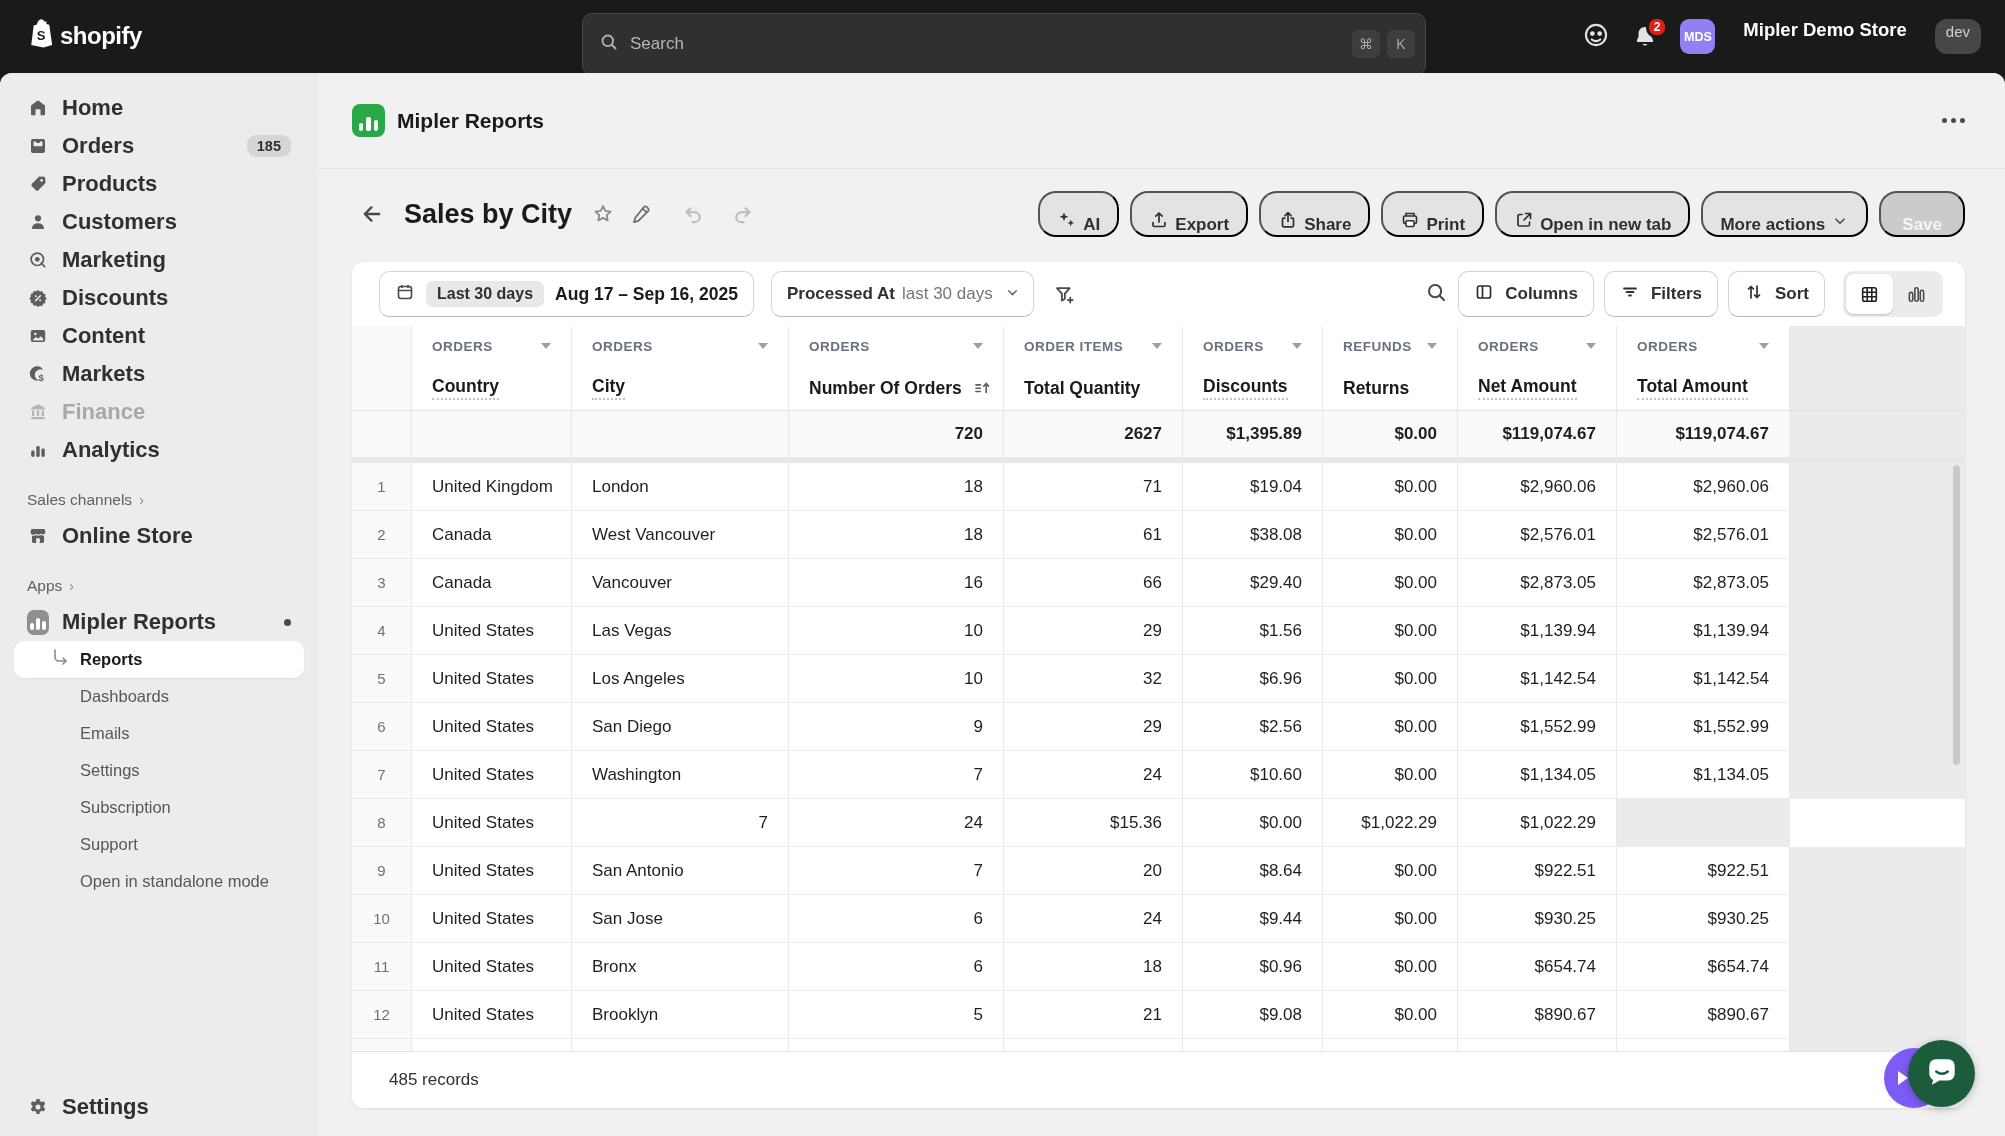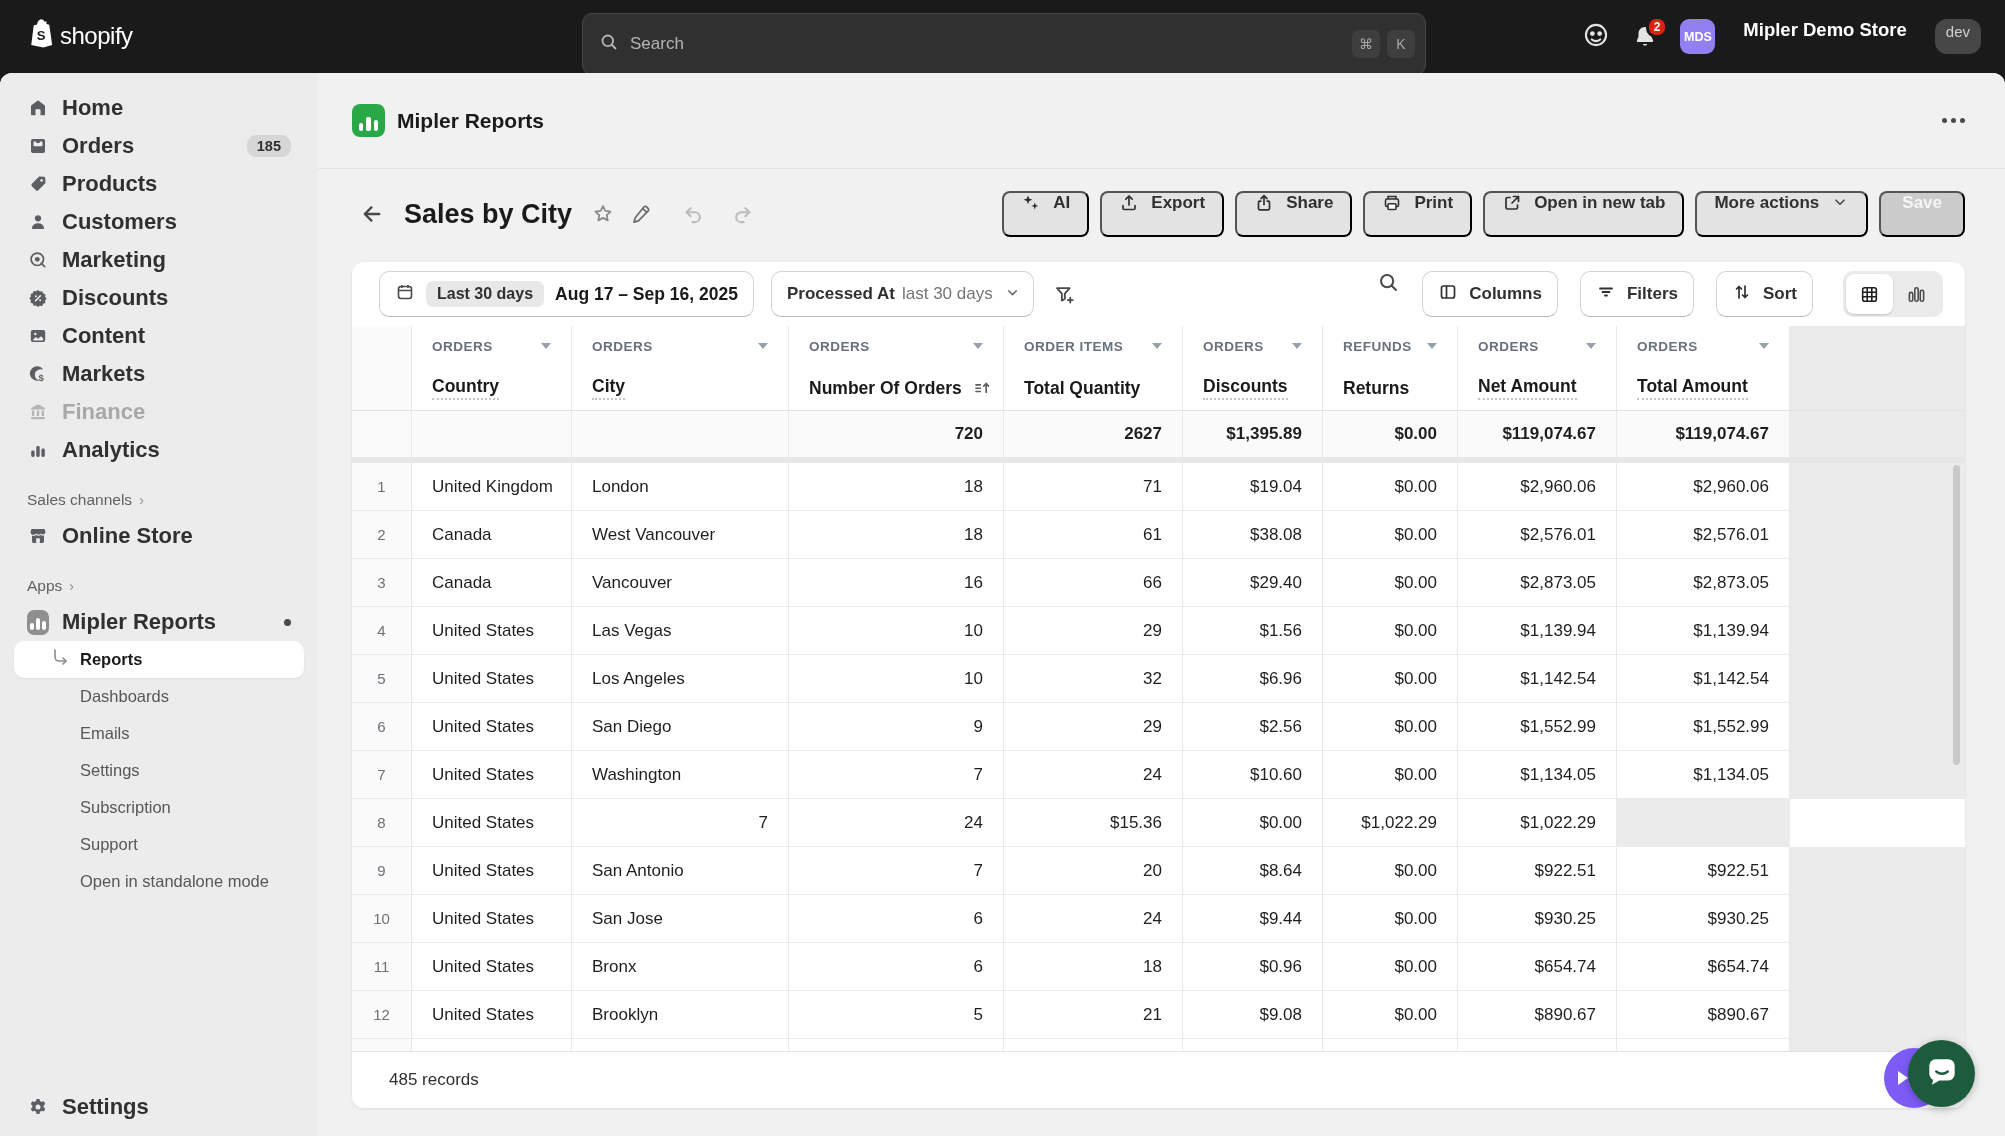--- a/index.html
+++ b/index.html
@@ -2,21 +2,21 @@
 <html><head>
 <meta charset="utf-8">
 <style>
   *{box-sizing:border-box;margin:0;padding:0}
   html,body{width:2005px;height:1136px;overflow:hidden}
   body{font-family:"Liberation Sans","DejaVu Sans",sans-serif;background:#1a1a1a;position:relative}
 
   
   .topbar{position:absolute;top:0;left:0;width:2005px;height:73px;background:#1a1a1a}
   .logo{position:absolute;left:26px;top:17px;display:flex;align-items:center;gap:4px}
-  .logo-word{color:#fff;font-size:24px;font-weight:400;letter-spacing:-.5px}
+  .logo-word{color:#fff;font-size:24px;font-weight:700;letter-spacing:-.5px}
   .searchbar{position:absolute;left:582px;top:13px;width:844px;height:62px;background:#303030;border:1px solid #474747;border-radius:10px;display:flex;align-items:center;padding:0 10px 0 16px}
   .search-ph{color:#b5b5b5;font-size:17px;margin-left:11px;flex:1;text-align:left}
   .kbd{min-width:28px;height:28px;background:#3e3e3e;border-radius:6px;color:#a8a8a8;font-size:14px;display:flex;align-items:center;justify-content:center;margin-left:7px;padding:0 6px}
   .top-right{position:absolute;right:24px;top:0;height:73px;display:flex;align-items:center;gap:22px}
   .bell-wrap{position:relative;width:26px;height:26px}
   .bell-badge{position:absolute;top:-8px;right:-10px;background:#dd2112;border:3px solid #1a1a1a;border-radius:10px;color:#fff;font-size:12px;font-weight:700;padding:1px 5px;line-height:1.2}
   .store{display:flex;gap:28px}
   .avatar{width:35px;height:35px;border-radius:9px;background:#927ff2;color:#fff;font-size:12.5px;font-weight:700;display:flex;align-items:center;justify-content:center}
   .store-name{color:#fff;font-size:18.5px;font-weight:600}
   .env-badge{background:#474747;color:#cfcfcf;font-size:15px;padding:4px 11px;border-radius:12px}
@@ -47,34 +47,34 @@
   .app-icon i{width:4.5px}
   .app-title{font-size:21px;font-weight:700;color:#1a1a1a}
   .kebab{margin-left:auto;display:flex;gap:4px}
   .kebab b{width:5px;height:5px;border-radius:50%;background:#4a4a4a}
 
   .title-row{display:flex;align-items:center;margin:22px 40px 0 42px;gap:16px}
   .report-title{font-size:27px;font-weight:700;color:#1a1a1a;margin:0 4px}
   .trow-ic{display:flex;align-items:center;justify-content:center}
   .undo-group{display:flex;gap:26px;margin-left:14px}
   .actions{margin-left:auto;display:flex;gap:11px}
-  .btn{height:46px;background:#e3e3e3;border-radius:8px;display:flex;align-items:flex-start;gap:12px;padding:0 17px;font-size:17px;font-weight:600;color:#303030;white-space:nowrap}
+  .btn{height:46px;background:#e3e3e3;border-radius:18px;display:flex;align-items:flex-end;gap:6px;padding:0 17px;font-size:17px;font-weight:600;color:#303030;white-space:nowrap}
   .btn-save{background:#cbcbcb;color:#f6f6f6;padding:0 21px}
 
   
   .card{position:absolute;left:34px;top:189px;width:1613px;height:846px;background:#fff;border-radius:12px;box-shadow:0 1px 3px rgba(0,0,0,.09)}
   .filter-row{height:64px;display:flex;align-items:center;padding:0 22px 0 27px}
   .ctl{height:46px;border:1px solid #d4d4d4;border-bottom-color:#b8b8b8;border-radius:10px;background:#fff;display:flex;align-items:center;gap:11px;padding:0 15px}
   .pill{background:#e8e8e8;border-radius:7px;padding:4px 11px;font-size:16px;font-weight:600;color:#303030}
   .date-range{font-size:17.5px;font-weight:600;color:#1a1a1a;white-space:nowrap}
   .proc{margin-left:17px;padding-right:12px}
   .proc-field{font-size:17px;font-weight:600;color:#303030;white-space:nowrap}
   .proc-val{font-size:17px;color:#757575;margin-left:-4px;white-space:nowrap}
   .funnel-btn{margin-left:19px;display:flex}
-  .fr-right{margin-left:auto;display:flex;align-items:flex-start;gap:22px}
+  .fr-right{margin-left:auto;display:flex;align-items:center;gap:10px}
   .ctl-btn{font-size:17px;font-weight:600;color:#303030}
   .toggle{background:#ebebeb;border-radius:10px;height:46px;display:flex;padding:3px;margin-left:8px}
   .tg{width:47px;border-radius:8px;display:flex;align-items:center;justify-content:center}
   .tg.sel{background:#fff;box-shadow:0 1px 2px rgba(0,0,0,.18)}
 
   
   .t-row{display:grid;grid-template-columns:60px 160px 217px 215px 179px 140px 135px 159px 173px 1fr}
   .t-cell{border-right:1px solid #e9e9e9;display:flex;align-items:center;padding:0 20px;font-size:17px;color:#1f1f1f;overflow:hidden;white-space:nowrap}
   .c-gut{justify-content:center;background:#fafafa;padding:0;color:#6d7175;font-size:15px}
   .c-l{justify-content:flex-start}

